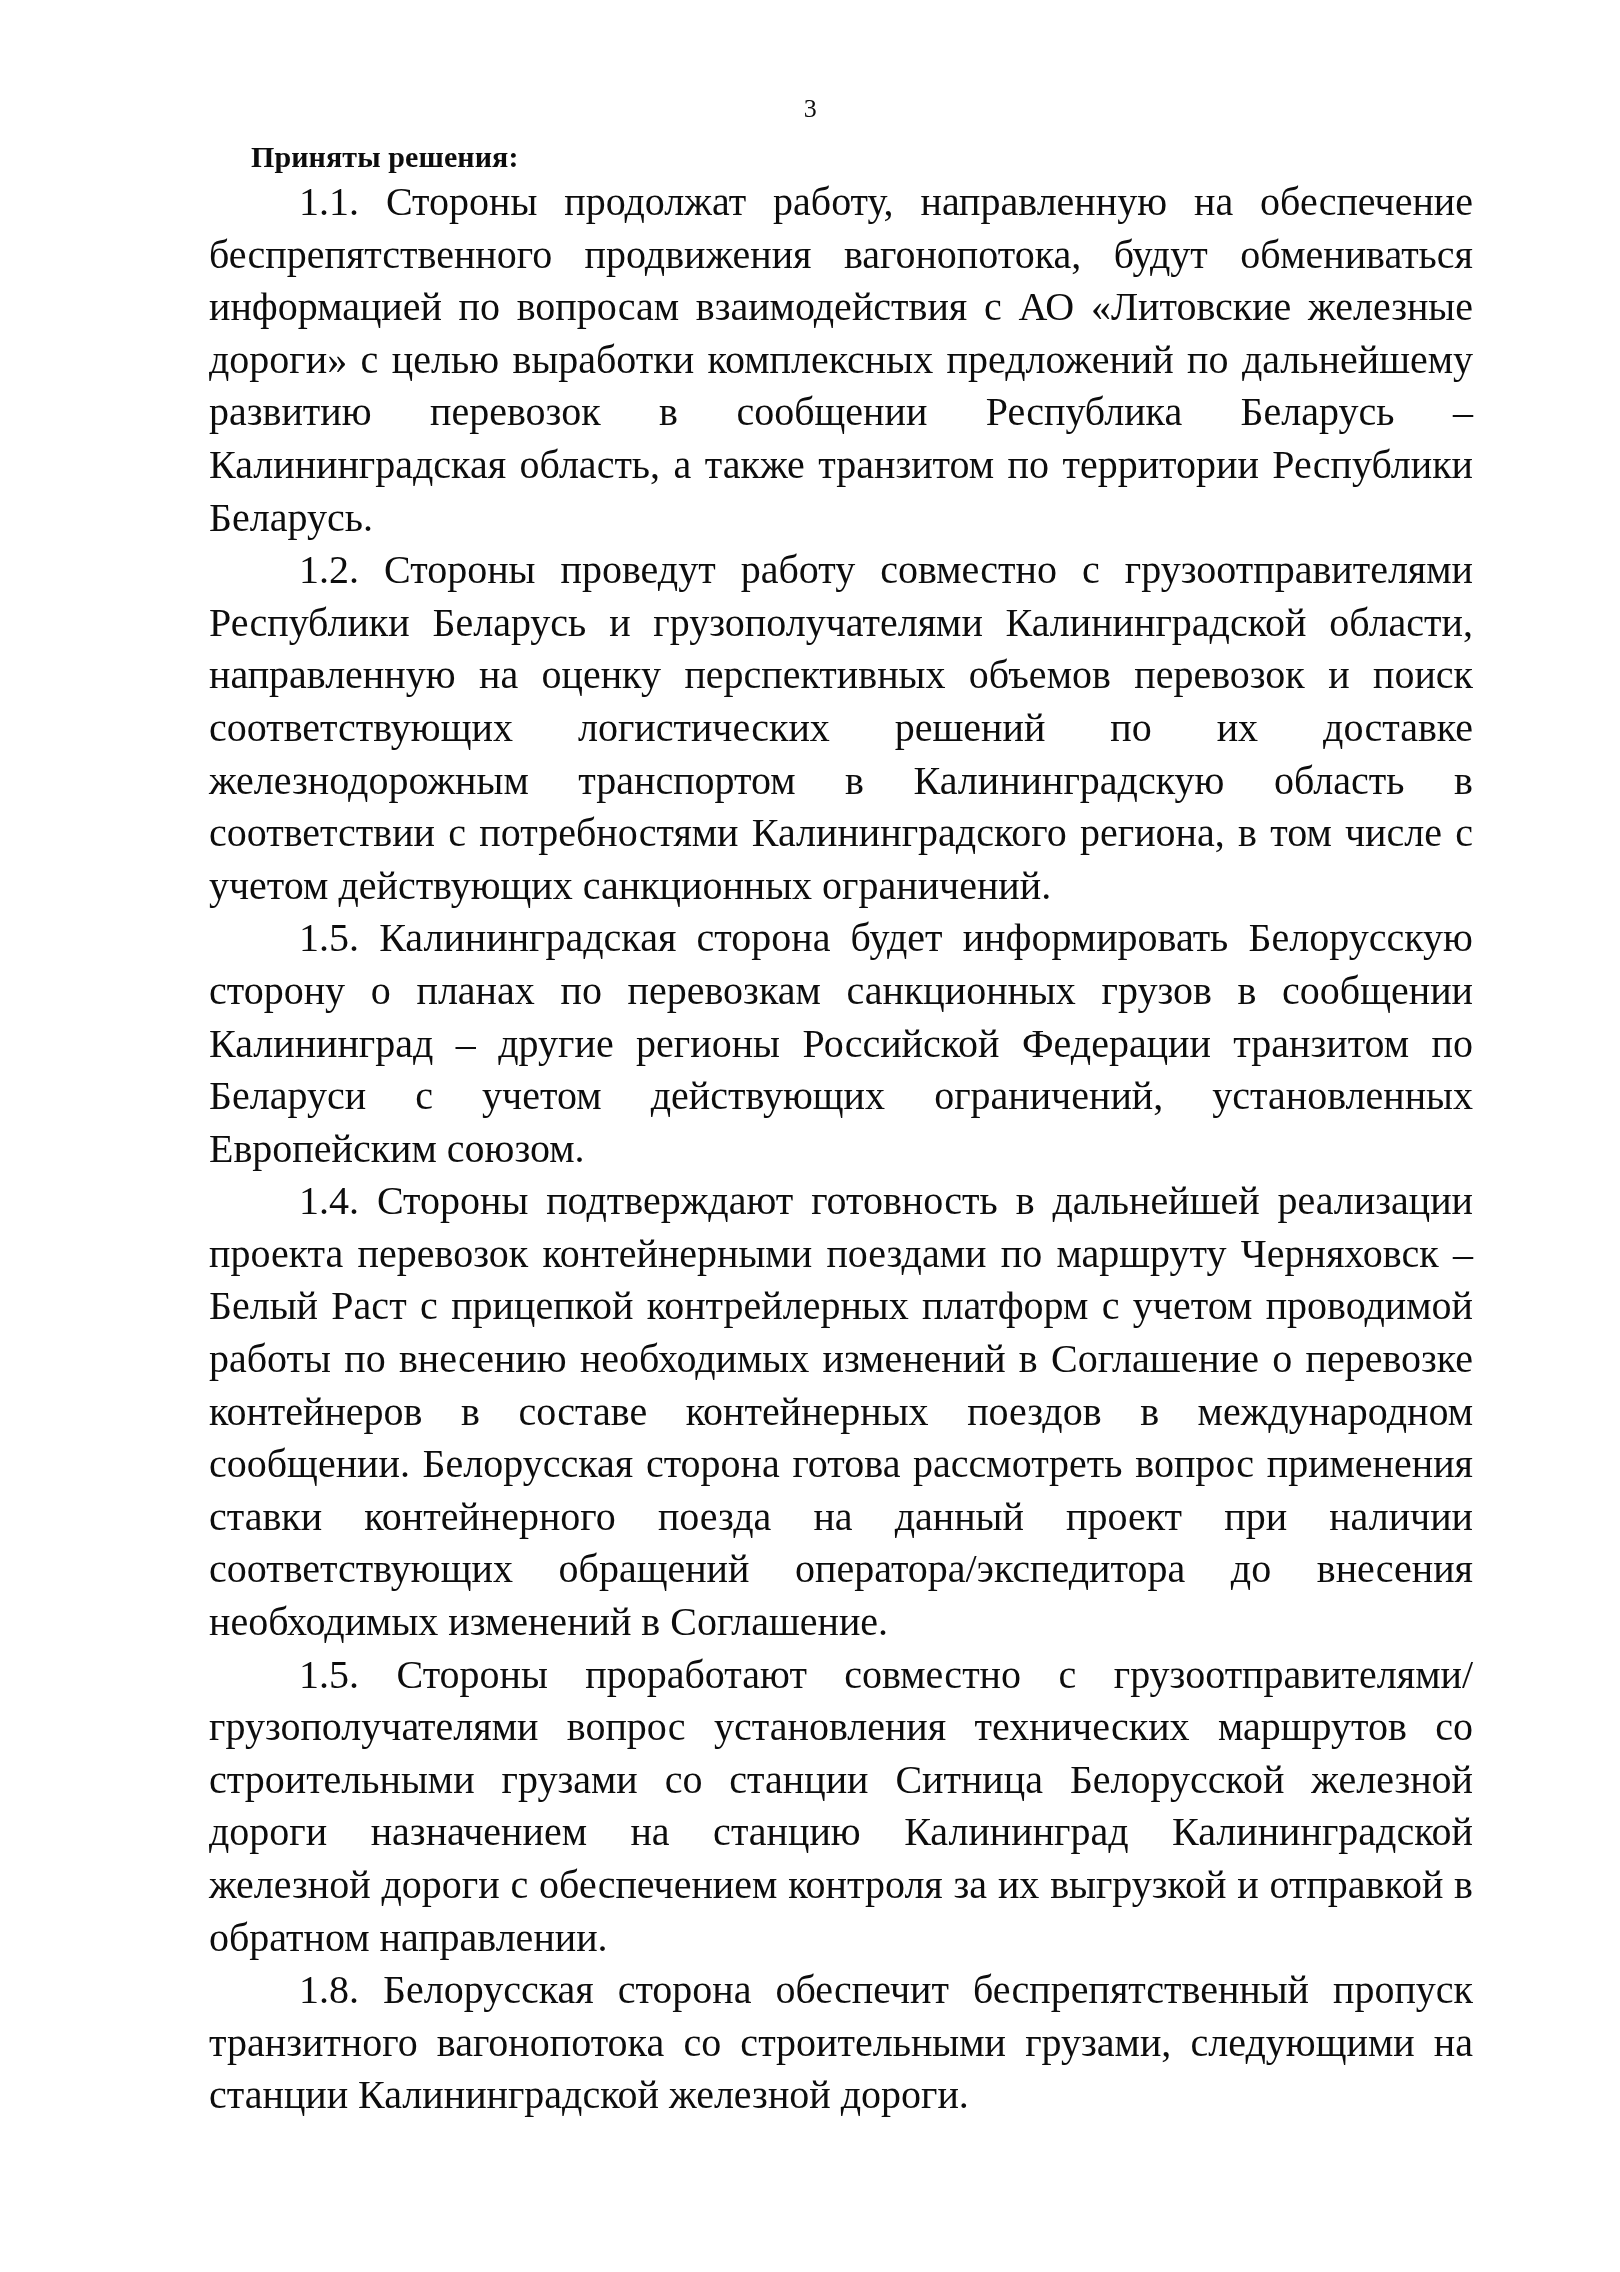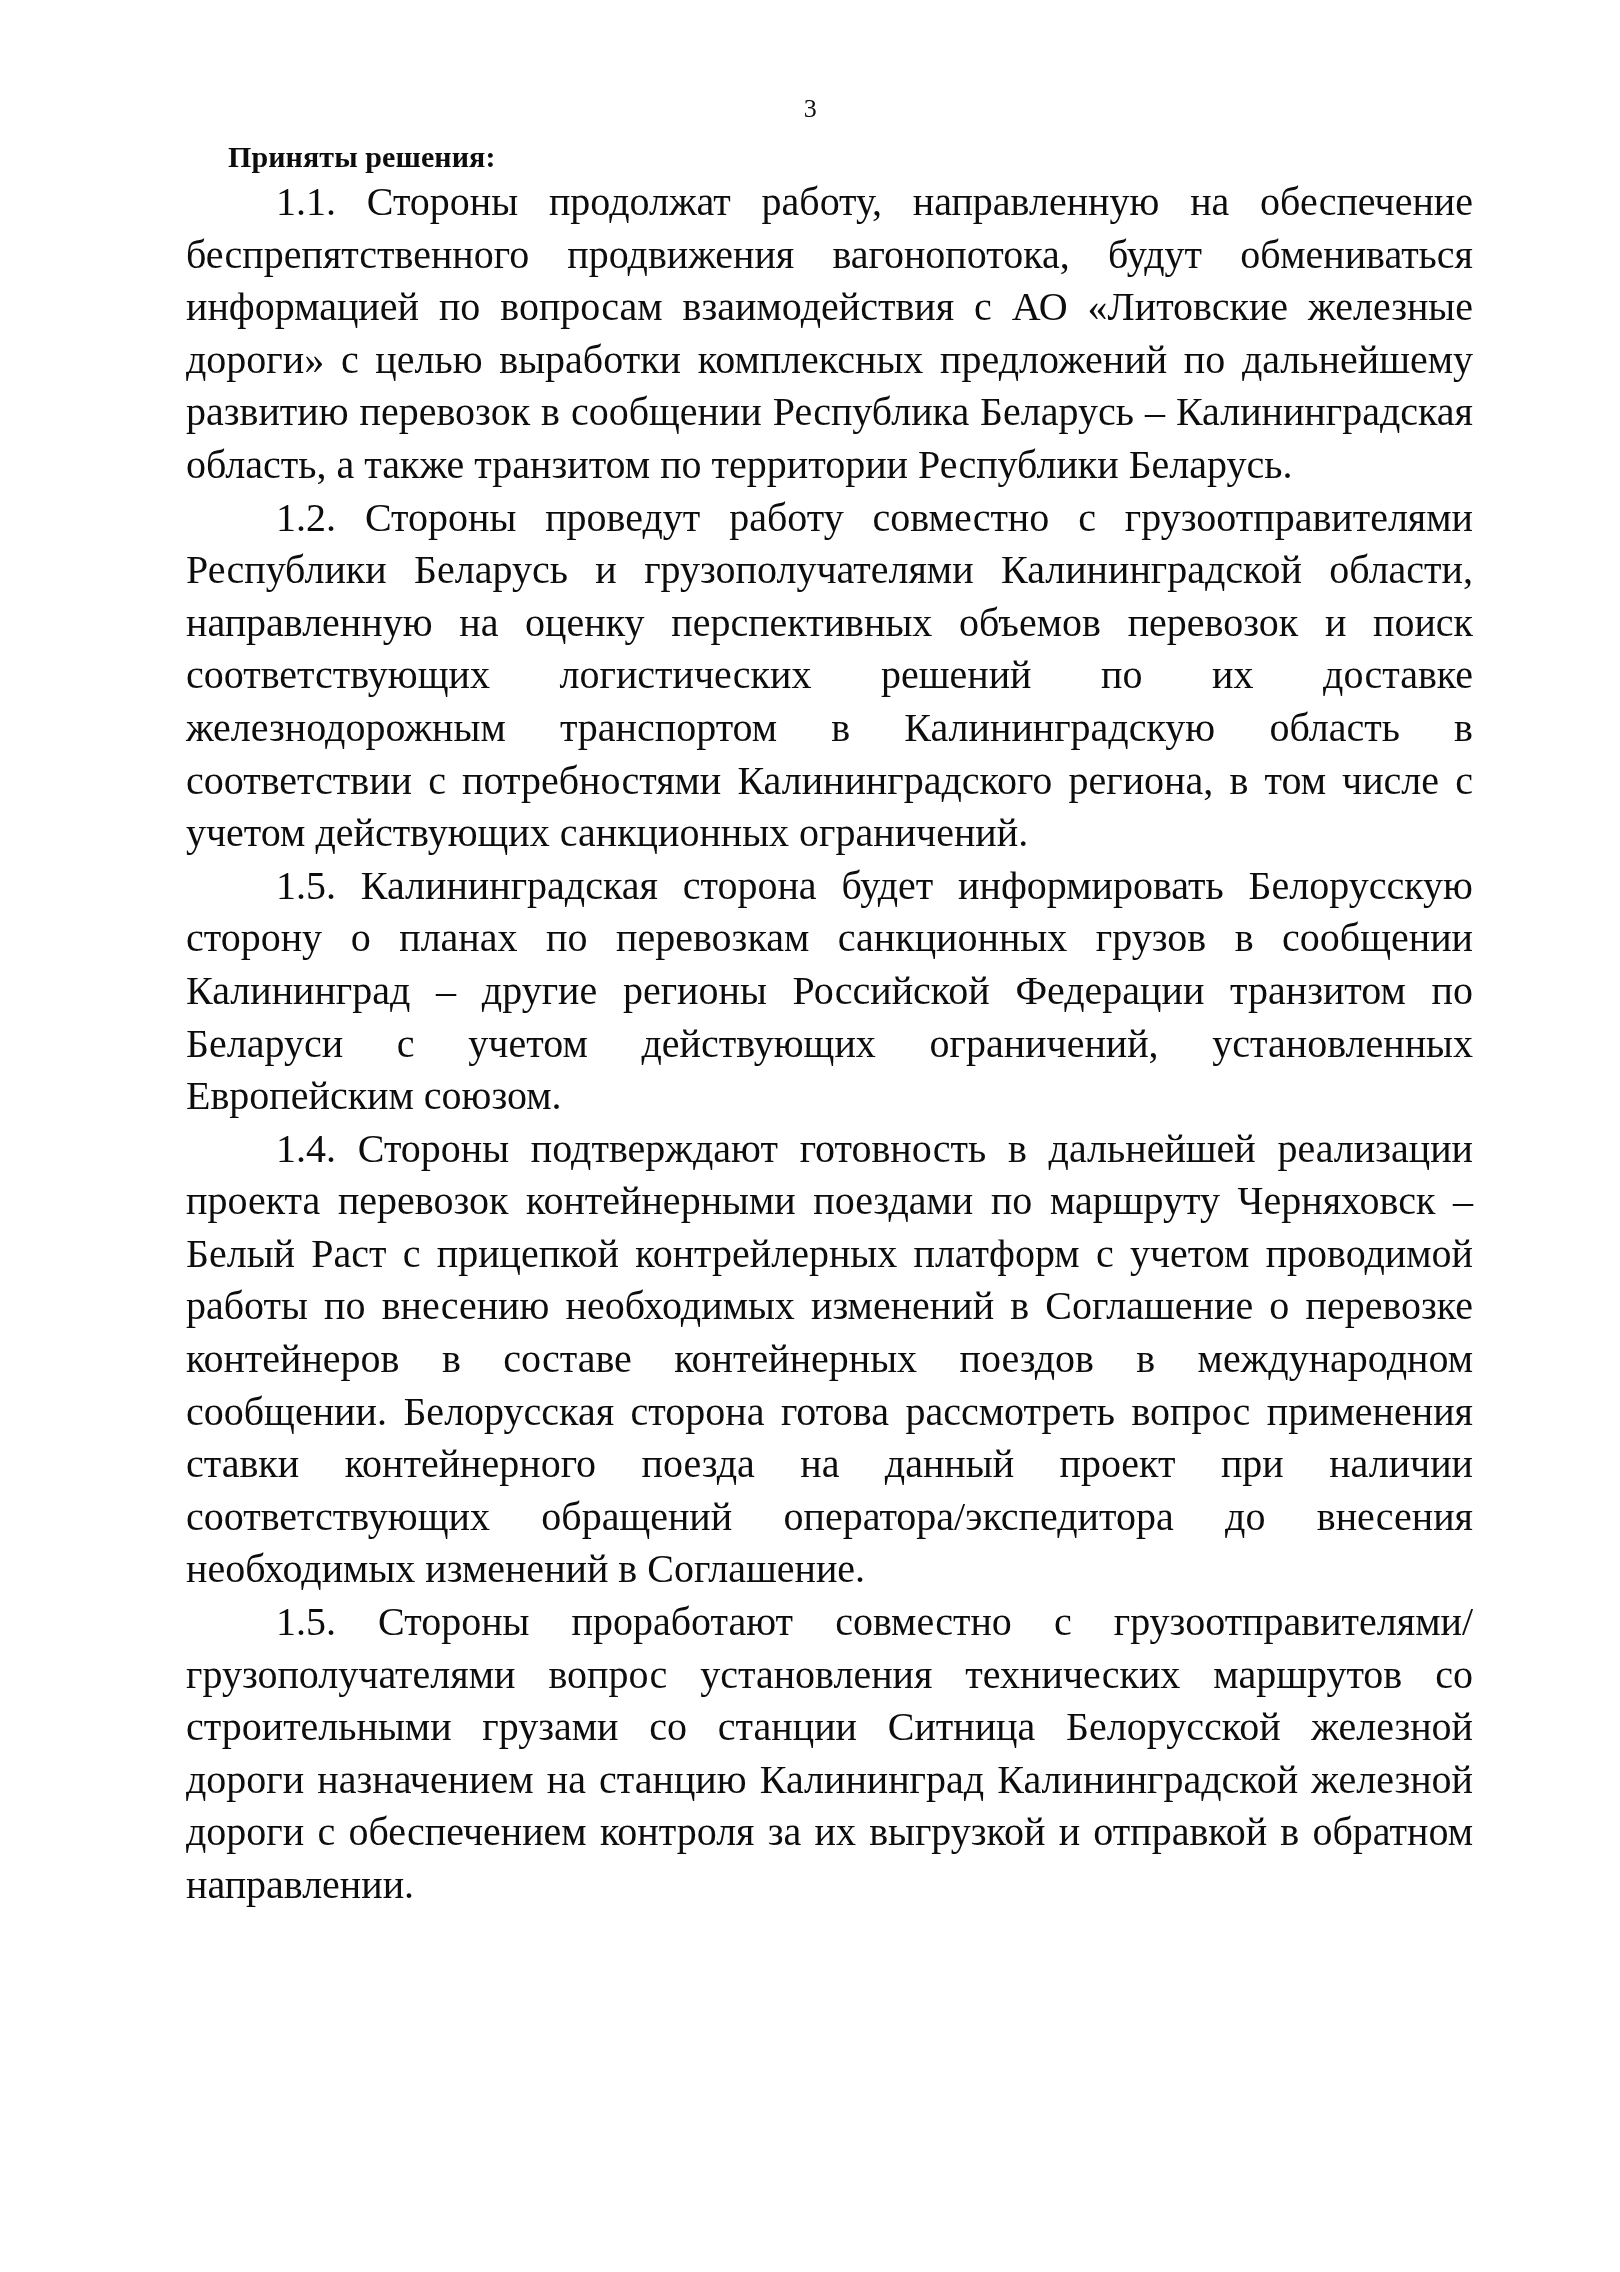--- a/index.html
+++ b/index.html
@@ -26,20 +26,21 @@
     top: 96px;
     left: 0;
     width: 1621px;
     text-align: center;
     font-size: 26px;
     line-height: 1;
     letter-spacing: 0.3px;
   }
   .body-block {
     margin-top: 41px;
+    margin-left: 23px;
   }
   .doc-heading {
     font-size: 30px;
     font-weight: bold;
     line-height: 1.30;
     margin: 0 0 0 42px;
     letter-spacing: 0.1px;
   }
   p.para {
     font-size: 40px;
@@ -64,16 +65,17 @@
 
   <div class="body-block">
 
     <div class="doc-heading">Приняты решения:</div>
 
     <p class="para">1.1. Стороны продолжат работу, направленную на обеспечение беспрепятственного продвижения вагонопотока, будут обмениваться информацией по вопросам взаимодействия с АО «Литовские железные дороги» с целью выработки комплексных предложений по дальнейшему развитию перевозок в сообщении Республика Беларусь – Калининградская область, а также транзитом по территории Республики Беларусь.</p>
     <p class="para">1.2. Стороны проведут работу совместно с грузоотправителями Республики Беларусь и грузополучателями Калининградской области, направленную на оценку перспективных объемов перевозок и поиск соответствующих логистических решений по их доставке железнодорожным транспортом в Калининградскую область в соответствии с потребностями Калининградского региона, в том числе с учетом действующих санкционных ограничений.</p>
     <p class="para">1.5. Калининградская сторона будет информировать Белорусскую сторону о планах по перевозкам санкционных грузов в сообщении Калининград – другие регионы Российской Федерации транзитом по Беларуси с учетом действующих ограничений, установленных Европейским союзом.</p>
     <p class="para">1.4. Стороны подтверждают готовность в дальнейшей реализации проекта перевозок контейнерными поездами по маршруту Черняховск – Белый Раст с прицепкой контрейлерных платформ с учетом проводимой работы по внесению необходимых изменений в Соглашение о перевозке контейнеров в составе контейнерных поездов в международном сообщении. Белорусская сторона готова рассмотреть вопрос применения ставки контейнерного поезда на данный проект при наличии соответствующих обращений оператора/экспедитора до внесения необходимых изменений в Соглашение.</p>
     <p class="para">1.5. Стороны проработают совместно с грузоотправителями/грузополучателями вопрос установления технических маршрутов со строительными грузами со станции Ситница Белорусской железной дороги назначением на станцию Калининград Калининградской железной дороги с обеспечением контроля за их выгрузкой и отправкой в обратном направлении.</p>
+    <p class="para last-left">1.8. Белорусская сторона обеспечит беспрепятственный пропуск транзитного вагонопотока со строительными грузами, следующими на станции Калининградской железной дороги.</p>
 
   </div>
 </div>
 
 
 </body></html>

